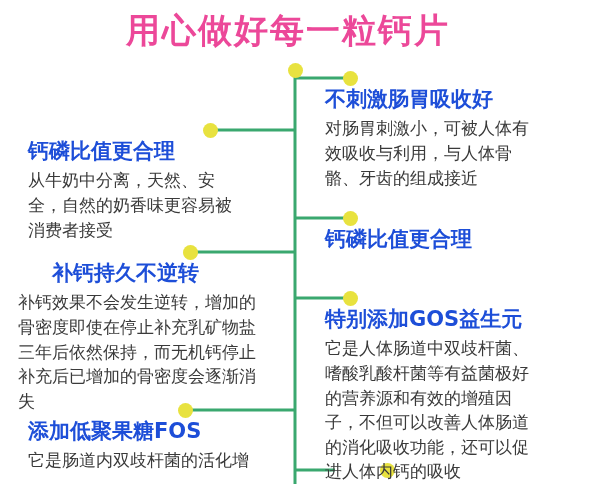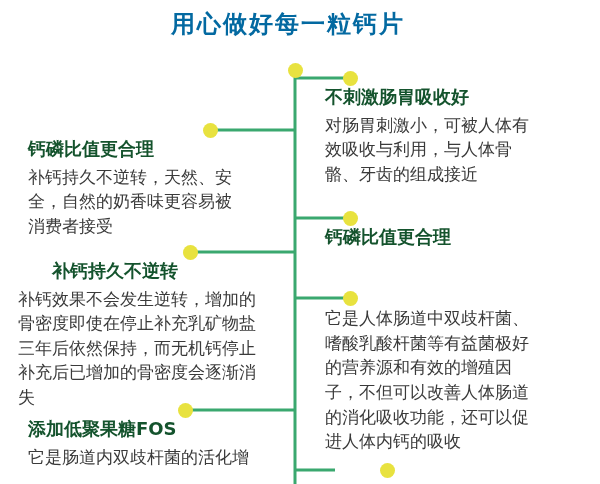--- a/index.html
+++ b/index.html
@@ -19,40 +19,40 @@
     width: 600px;
     height: 484px;
     overflow: hidden;
   }
   #title {
     position: absolute;
     top: 8px;
     left: 0;
     width: 576px;
     text-align: center;
-    font-size: 24px;
+    font-size: 34px;
     font-weight: bold;
-    color: #0369a1;
+    color: #ec4899;
     letter-spacing: 2px;
     font-family: "DejaVu Sans", "Liberation Sans", sans-serif;
   }
   svg#connectors {
     position: absolute;
     left: 0;
     top: 0;
     width: 600px;
     height: 484px;
   }
   .node {
     position: absolute;
   }
   .node .heading {
-    font-size: 18px;
+    font-size: 21px;
     font-weight: bold;
-    color: #14532d;
+    color: #1d4ed8;
     line-height: 1.25;
     margin: 0 0 4px 0;
     font-family: "DejaVu Sans", "Liberation Sans", sans-serif;
     white-space: nowrap;
   }
   .node .body {
     font-size: 17px;
     color: #3a3a3a;
     line-height: 1.45;
     font-family: "DejaVu Sans", "Liberation Sans", sans-serif;
@@ -108,21 +108,21 @@
   <div class="dot" style="left:343px; top:71px;"></div>
   <div class="dot" style="left:203px; top:123px;"></div>
   <div class="dot" style="left:343px; top:211px;"></div>
   <div class="dot" style="left:183px; top:245px;"></div>
   <div class="dot" style="left:343px; top:291px;"></div>
   <div class="dot" style="left:178px; top:403px;"></div>
   <div class="dot" style="left:380px; top:463px;"></div>
 
   <div class="node" id="node-milk">
     <div class="heading">钙磷比值更合理</div>
-    <div class="body narrow">补钙持久不逆转，天然、安全，自然的奶香味更容易被消费者接受</div>
+    <div class="body narrow">从牛奶中分离，天然、安全，自然的奶香味更容易被消费者接受</div>
   </div>
 
   <div class="node" id="node-last">
     <div class="heading" style="margin-left:34px;">补钙持久不逆转</div>
     <div class="body wide">补钙效果不会发生逆转，增加的骨密度即使在停止补充乳矿物盐三年后依然保持，而无机钙停止补充后已增加的骨密度会逐渐消失</div>
   </div>
 
   <div class="node" id="node-fos">
     <div class="heading">添加低聚果糖FOS</div>
     <div class="body wide">它是肠道内双歧杆菌的活化增</div>
@@ -131,16 +131,17 @@
   <div class="node" id="node-stomach">
     <div class="heading">不刺激肠胃吸收好</div>
     <div class="body narrow">对肠胃刺激小，可被人体有效吸收与利用，与人体骨骼、牙齿的组成接近</div>
   </div>
 
   <div class="node" id="node-ratio">
     <div class="heading">钙磷比值更合理</div>
   </div>
 
   <div class="node" id="node-gos">
+    <div class="heading">特别添加GOS益生元</div>
     <div class="body narrow">它是人体肠道中双歧杆菌、嗜酸乳酸杆菌等有益菌极好的营养源和有效的增殖因子，不但可以改善人体肠道的消化吸收功能，还可以促进人体内钙的吸收</div>
   </div>
 
 </div>
 
 </body></html>

